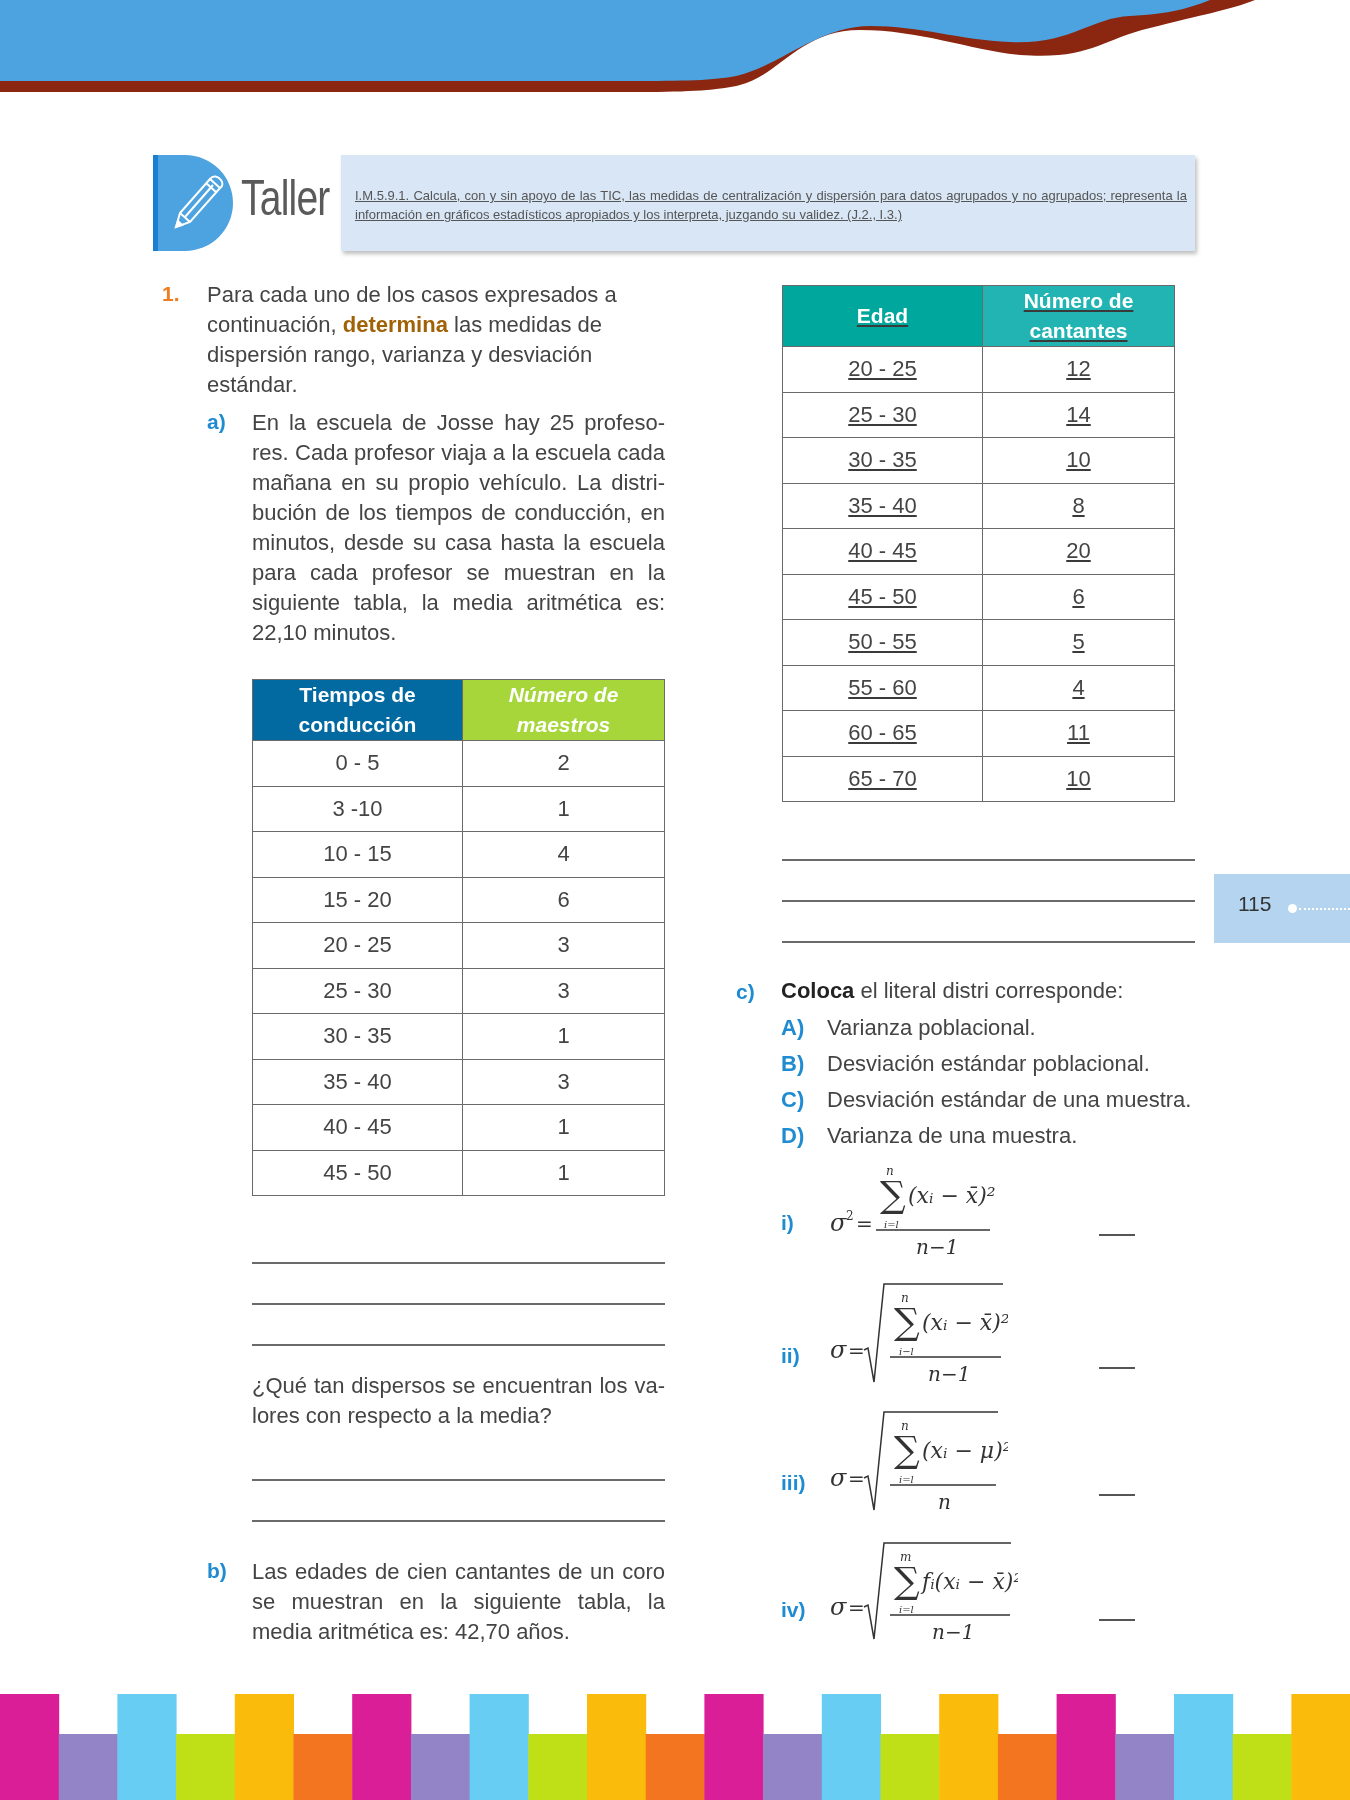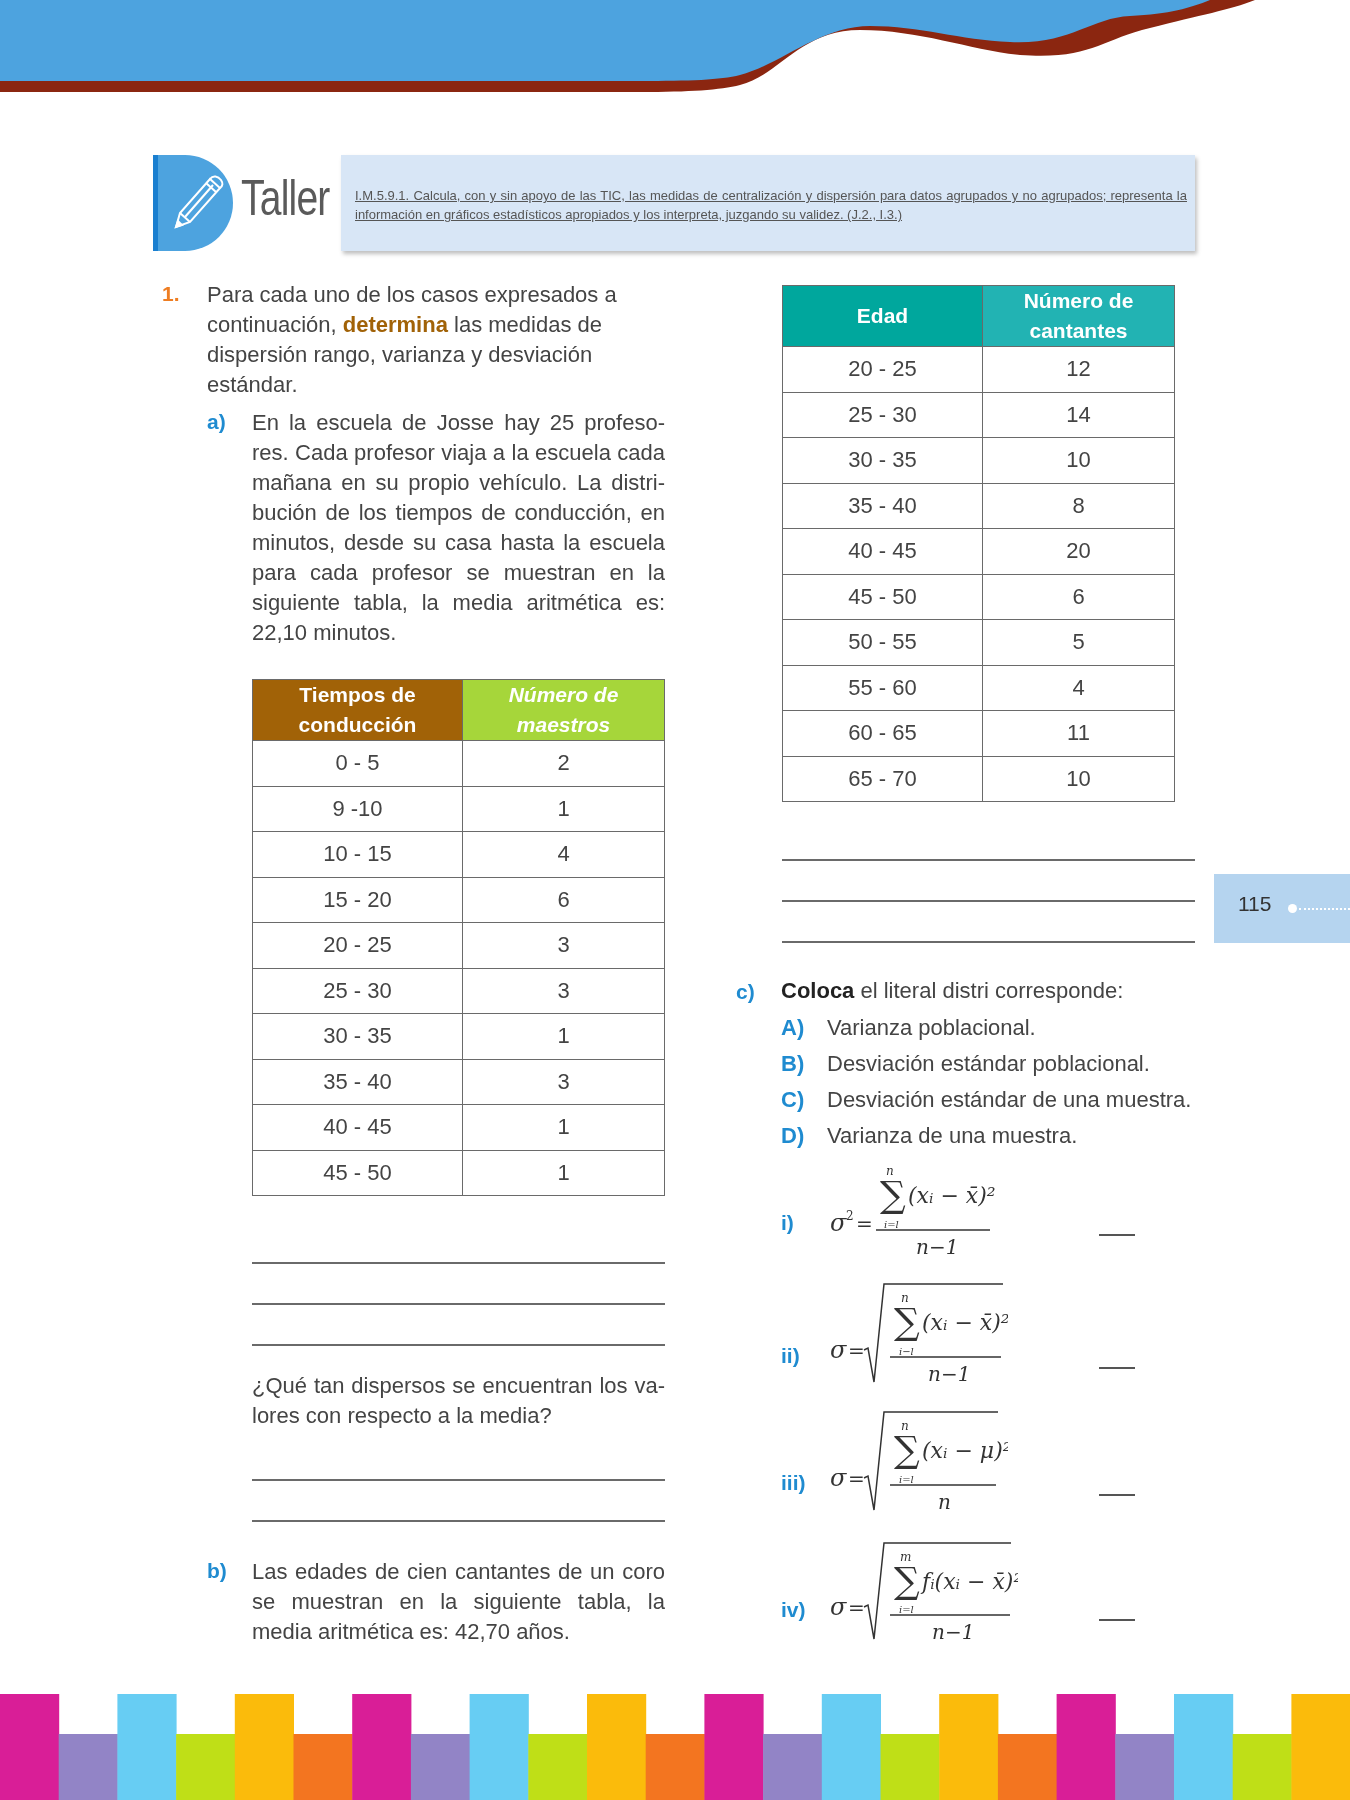--- a/index.html
+++ b/index.html
@@ -22,24 +22,24 @@
   .q1-text b { color: #a16207; font-weight: bold; }
 
   .sub-label { position: absolute; font-size: 21px; font-weight: bold; color: #1f8bd0; font-family: "Liberation Sans", sans-serif; }
   .para { position: absolute; font-size: 22px; line-height: 30px; color: #444; text-align: justify; font-family: "Liberation Sans", sans-serif; }
 
   
   table { border-collapse: collapse; font-family: "Liberation Sans", sans-serif; position: absolute; }
   td, th { border: 1.5px solid #6a6a6a; text-align: center; font-size: 22px; color: #444; font-weight: normal; }
   th { color: #fff; font-weight: bold; line-height: 30px; font-size: 21px; }
   .t1 { left: 252px; top: 679px; width: 413px; }
-  .t1 th:first-child { background: #a16207; width: 210px; }
+  .t1 th:first-child { background: #0369a1; width: 210px; }
   .t1 th:last-child { background: #a6d63a; font-style: italic; }
   .t1 td { height: 45.5px; }
-  .t2 { left: 782px; top: 285px; width: 393px; }
+  .t2 { left: 782px; top: 285px; width: 393px; text-decoration: underline; }
   .t2 th:first-child { background: #00a79d; width: 200px; }
   .t2 th:last-child { background: #22b3b3; }
   .t2 td { height: 45.5px; }
 
   .answer-line { position: absolute; height: 1.5px; background: #6a6a6a; }
 
   
   .page-tab { position: absolute; left: 1214px; top: 874px; width: 136px; height: 69px; background: #b5d4ef; }
   .page-num { position: absolute; left: 24px; top: 18px; font-size: 21px; color: #333; font-family: "Liberation Sans", sans-serif; }
   .page-dot { position: absolute; left: 74px; top: 30px; width: 9px; height: 9px; border-radius: 50%; background: #fff; }
@@ -97,21 +97,21 @@
       <th>Tiempos de conducción</th>
       <th>Número de maestros</th>
     </tr>
   </thead>
   <tbody id="t1-body">
       <tr>
         <td>0 - 5</td>
         <td>2</td>
       </tr>
       <tr>
-        <td>9 -10</td>
+        <td>3 -10</td>
         <td>1</td>
       </tr>
       <tr>
         <td>10 - 15</td>
         <td>4</td>
       </tr>
       <tr>
         <td>15 - 20</td>
         <td>6</td>
       </tr>

